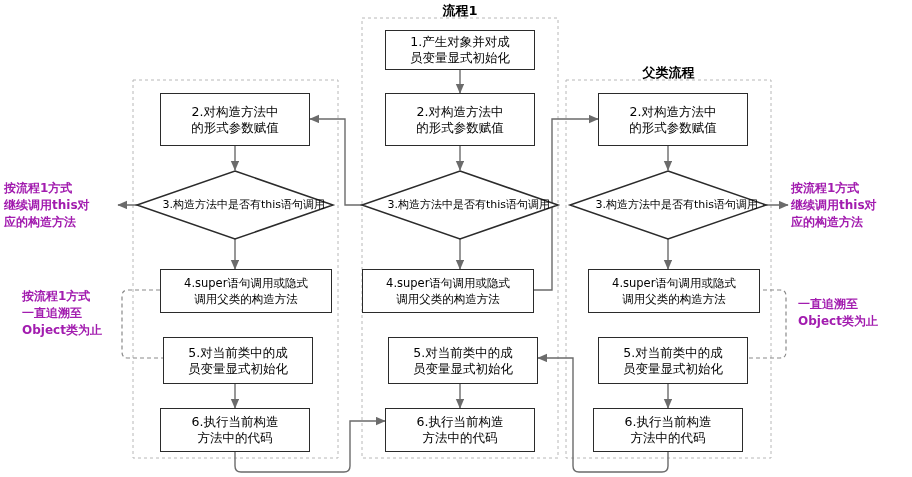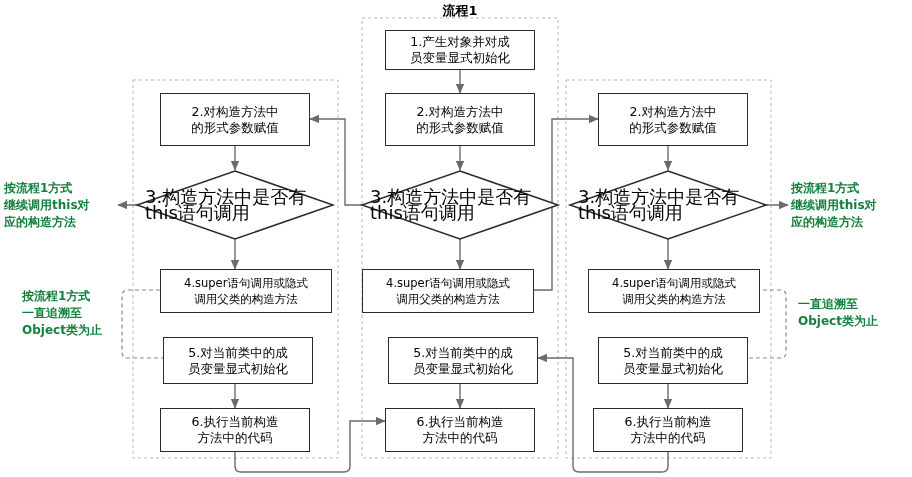--- a/index.html
+++ b/index.html
@@ -34,31 +34,31 @@
     justify-content:center;
     padding:8px 2px;
   }
   .node span{display:block;width:100%;}
   .diamond-wrap{
     position:absolute;
     display:flex;
     align-items:center;
     justify-content:center;
     color:#000;
-    font-size:18px;
+    font-size:11px;
     line-height:16px;
-    text-align:left;
+    text-align:right;
   }
   .diamond-wrap .dlabel{position:relative;z-index:2;width:100%;}
   .side-note{
     position:absolute;
     font-size:12px;
     font-weight:bold;
     line-height:17px;
-    color:#15803d;
+    color:#a21caf;
     white-space:pre-line;
   }
   .watermark{
     position:absolute;
     font-family:"DejaVu Serif","Liberation Serif",serif;
     font-size:15px;
     color:#d9d4cd;
     letter-spacing:1px;
     white-space:nowrap;
     user-select:none;
@@ -121,20 +121,21 @@
     </g>
 
     <g stroke="#2b2b2b" stroke-width="1.5" fill="#ffffff">
       <polygon points="235,171 333,205 235,239 137,205"></polygon>
       <polygon points="460,171 558,205 460,239 362,205"></polygon>
       <polygon points="668,171 766,205 668,239 570,205"></polygon>
     </g>
   </svg>
 
   <div class="lane-title" style="left:362px;top:2px;width:196px;">流程1</div>
+  <div class="lane-title" style="left:566px;top:64px;width:205px;">父类流程</div>
 
   <div class="node" style="left:385px;top:30px;width:150px;height:40px;">
     <span>
         <span>1.产生对象并对成</span>
         <span>员变量显式初始化</span>
       </span>
   </div>
   <div class="node" style="left:385px;top:93px;width:150px;height:53px;">
     <span>
         <span>2.对构造方法中</span>

